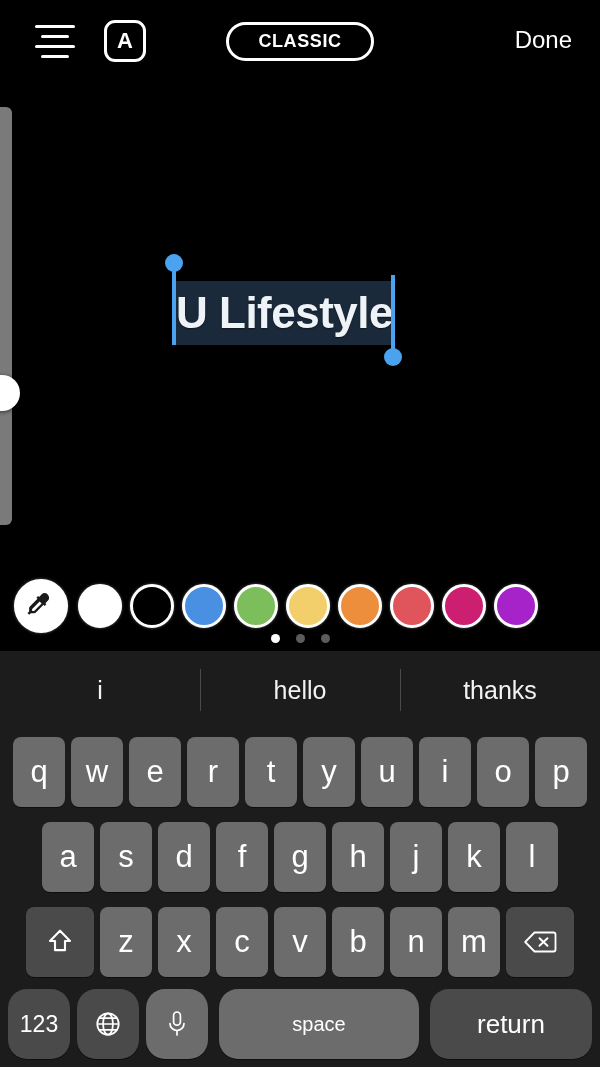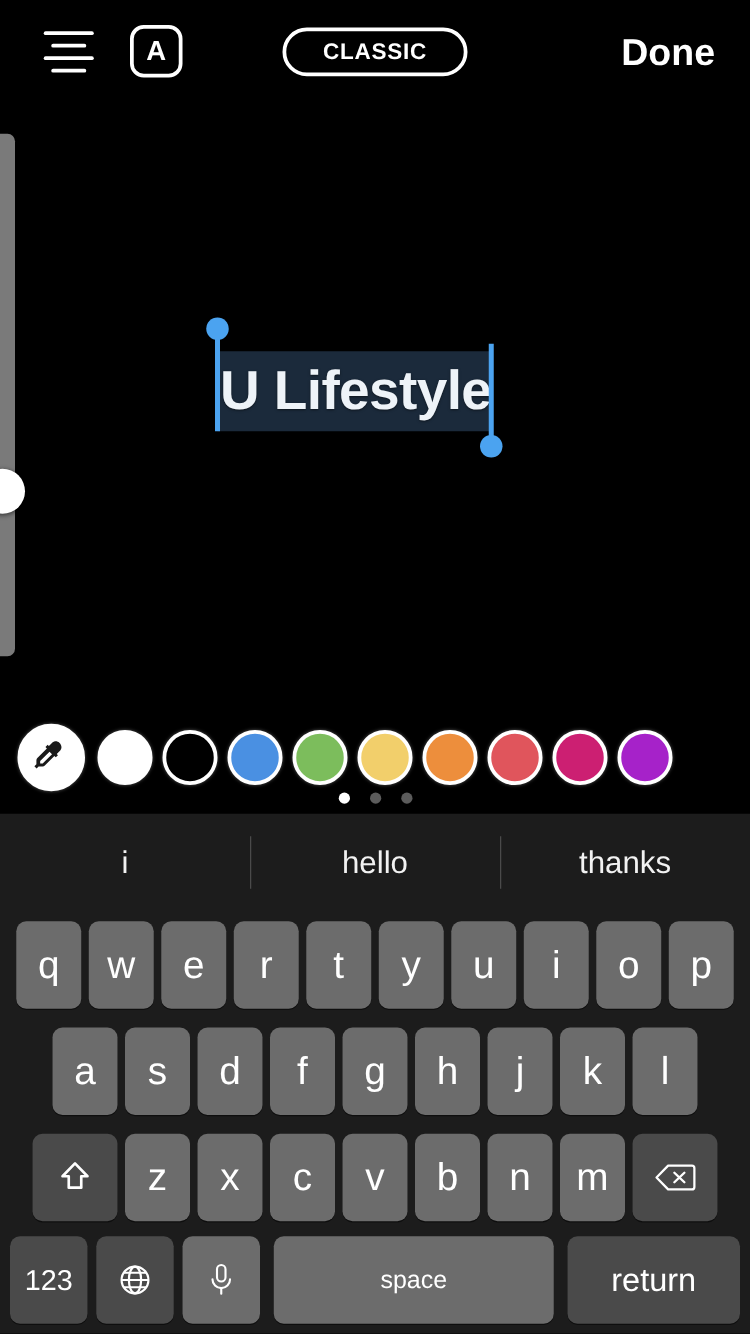--- a/index.html
+++ b/index.html
@@ -47,21 +47,21 @@
     border:3px solid #fff; border-radius:21px;
     display:flex; align-items:center; justify-content:center;
     cursor:pointer;
   }
   .style-pill span {
     color:#fff; font-size:18px; font-weight:700; letter-spacing:0.6px;
   }
 
   .done-btn {
     position:absolute; right:20px; top:22px;
-    color:#fff; font-size:30px; font-weight:700;
+    color:#fff; font-size:24px; font-weight:400;
     cursor:pointer; padding:4px 8px;
   }
 
   
   .canvas {
     position:absolute; top:85px; left:0; width:600px; height:475px;
     background:#000; overflow:hidden;text-align:right;
   }
 
   
@@ -173,22 +173,22 @@
   .krow.r1 .key { width:52px; }
   .krow.r2 .key { width:52px; }
   .krow.r3 .key.letter { width:52px; }
   .key.dark { background:#4a4a4a; }
   .key.shift { width:68px; }
   .key.backspace { width:68px; }
   .key.num { width:62px; font-size:23px; }
   .key.globe { width:62px; }
   .key.mic { width:62px; background:#6c6c6c; }
   .key.space { flex:1 1 auto; font-size:20px; margin:0 4px; }
-  .key.return { width:138px; font-size:26px; }
-  .krow.r4 .key { height:70px; }
+  .key.return { width:162px; font-size:26px; }
+  .krow.r4 .key { height:70px;border-radius:19px; }
   .key svg { display:block; }
 </style>
 </head>
 <body>
 
 <div id="app">
 
   <div class="topbar">
     <div class="align-icon">
       <i></i>

